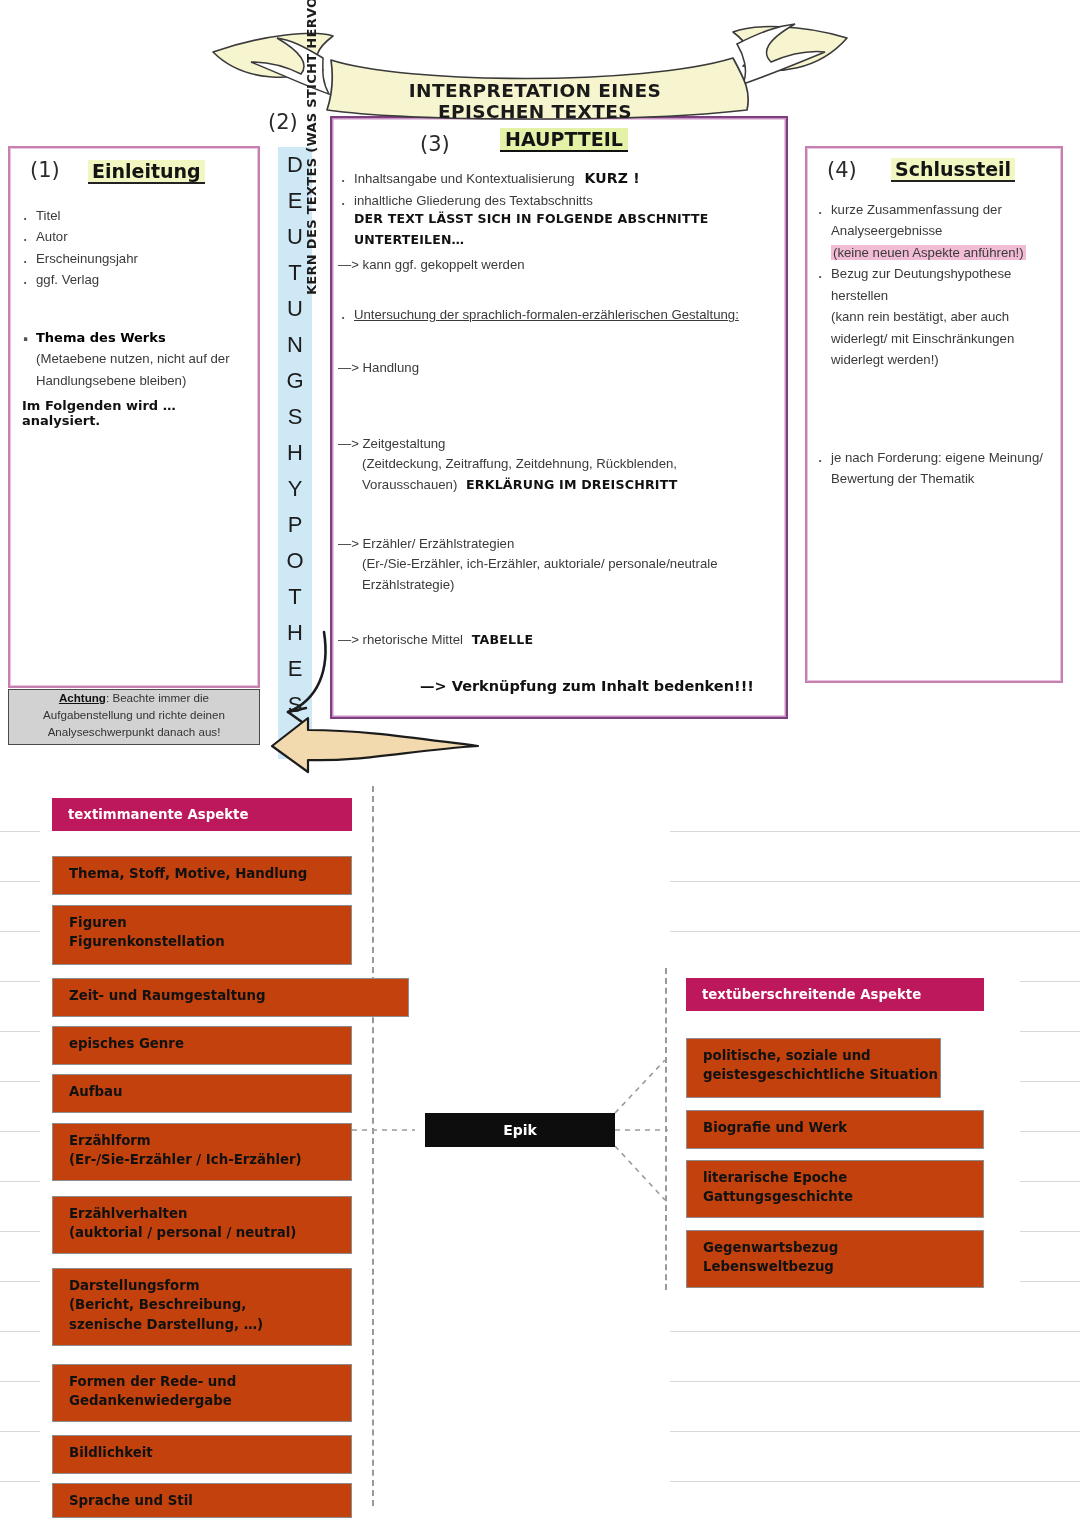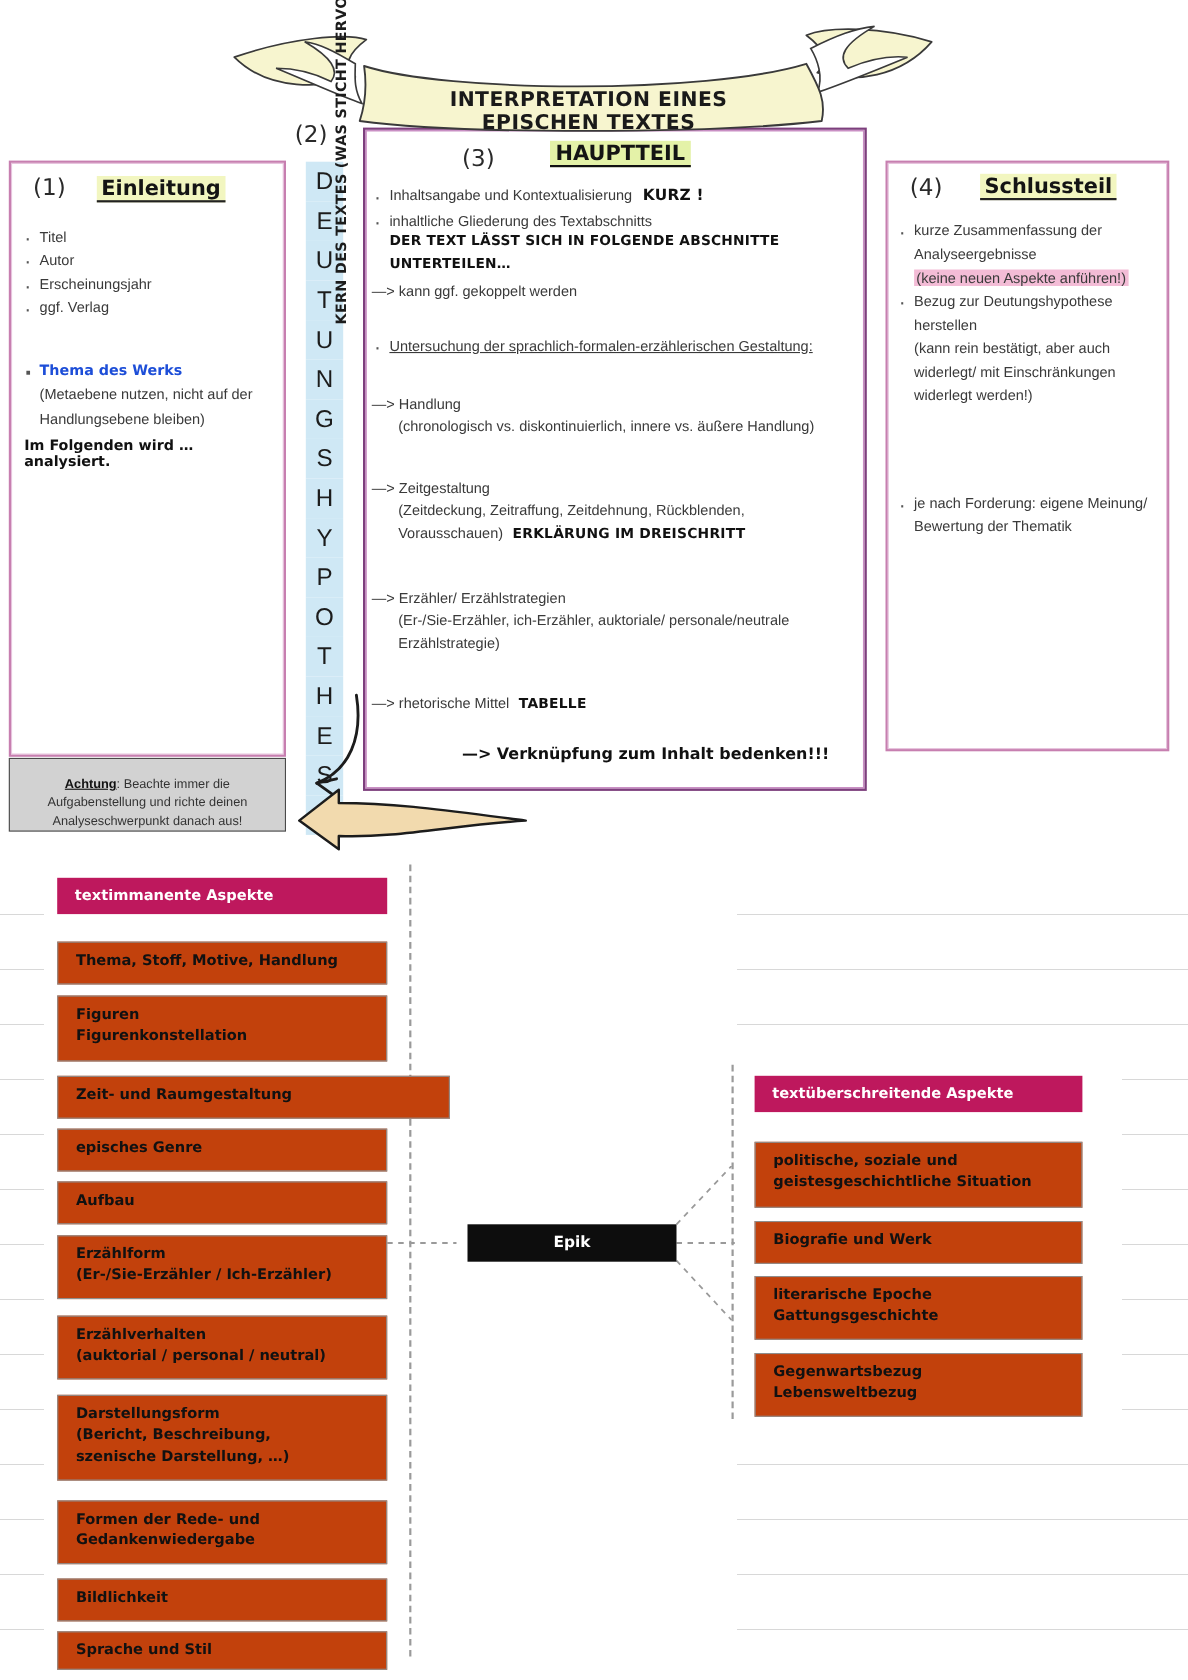--- a/index.html
+++ b/index.html
@@ -110,23 +110,23 @@
   #deut-sub{
     position:absolute;left:38px;top:180px;
     transform:rotate(-90deg);transform-origin:left top;
     white-space:nowrap;
     font-family:"DejaVu Sans", sans-serif;
     font-weight:bold;font-size:13px;color:#1c1c1c;letter-spacing:.3px;
   }
 
   
   #achtung{
-    position:absolute;left:8px;top:689px;width:252px;height:67px;
+    position:absolute;left:8px;top:689px;width:252px;height:56px;
     background:#d2d2d2;border:1.5px solid #4a4a4a;z-index:6;
-    box-sizing:border-box;padding:15px 10px 0 10px;
+    box-sizing:border-box;padding:0 10px 0 10px;
     text-align:center;
     font-family:"Liberation Sans", sans-serif;
     font-size:11.6px;color:#333;line-height:1.45;
   }
   #achtung u{font-weight:bold;color:#111;}
 
   
   .dbox{
     position:absolute;box-sizing:border-box;
     border:1.3px solid #8e8e8e;background:#c2410c;
@@ -183,21 +183,21 @@
   </div>
 
   <ul class="dots body-txt" style="position:absolute;left:10px;top:58px;width:220px;">
     <li>Titel</li>
     <li>Autor</li>
     <li>Erscheinungsjahr</li>
     <li>ggf. Verlag</li>
   </ul>
 
   <ul class="dots body-txt" style="position:absolute;left:10px;top:180px;width:232px;">
-    <li style="font-weight:bold;color:#1d4ed8;font-family:'DejaVu Sans',sans-serif;font-size:13px;">Thema des Werks</li>
+    <li style="font-weight:bold;color:#000000;font-family:'DejaVu Sans',sans-serif;font-size:13px;">Thema des Werks</li>
     <li class="nobul">(Metaebene nutzen, nicht auf der</li>
     <li class="nobul">Handlungsebene bleiben)</li>
   </ul>
 
   <div style="position:absolute;left:12px;top:250px;font-family:'DejaVu Sans',sans-serif;font-weight:bold;font-size:13px;color:#111;">Im Folgenden   wird … analysiert.</div>
 </div>
 
 <div id="deut-col">
   <div id="deut-num" class="num">(2)</div>
   <div id="deut-letters">
@@ -249,21 +249,20 @@
   <div class="body-txt" style="position:absolute;left:6px;top:137px;">—&gt; kann ggf. gekoppelt werden</div>
 
   <ul class="dots body-txt" style="position:absolute;left:6px;top:187px;width:450px;">
     <li>
       <span style="text-decoration:underline;">Untersuchung der sprachlich-formalen-erzählerischen Gestaltung:</span>
     </li>
   </ul>
 
   <div class="body-txt" style="position:absolute;left:6px;top:240px;width:440px;">
     <div>—&gt; Handlung</div>
-    <div style="padding-left:24px;">(chronologisch vs. diskontinuierlich, innere vs. äußere Handlung)</div>
   </div>
 
   <div class="body-txt" style="position:absolute;left:6px;top:316px;width:450px;">
     <div>—&gt; Zeitgestaltung</div>
     <div style="padding-left:24px;">(Zeitdeckung, Zeitraffung, Zeitdehnung, Rückblenden,</div>
     <div style="padding-left:24px;">
       <span>Vorausschauen)</span>
       <span class="bold-hand" style="margin-left:5px;">ERKLÄRUNG IM DREISCHRITT</span>
     </div>
   </div>
@@ -353,21 +352,21 @@
 
 <div class="dbox" style="left:52px;top:1364px;width:300px;height:58px;white-space:pre-line;">Formen der Rede- und
 Gedankenwiedergabe</div>
 
 <div class="dbox" style="left:52px;top:1435px;width:300px;height:39px;">Bildlichkeit</div>
 
 <div class="dbox" style="left:52px;top:1483px;width:300px;height:35px;">Sprache und Stil</div>
 
 <div class="dbox hdr" style="left:686px;top:978px;width:298px;height:33px;">textüberschreitende Aspekte</div>
 
-<div class="dbox" style="left:686px;top:1038px;width:298px;height:60px;white-space:pre-line;">politische, soziale und
+<div class="dbox" style="left:686px;top:1038px;width:255px;height:60px;white-space:pre-line;">politische, soziale und
 geistesgeschichtliche Situation</div>
 
 <div class="dbox" style="left:686px;top:1110px;width:298px;height:39px;">Biografie und Werk</div>
 
 <div class="dbox" style="left:686px;top:1160px;width:298px;height:58px;white-space:pre-line;">literarische Epoche
 Gattungsgeschichte</div>
 
 <div class="dbox" style="left:686px;top:1230px;width:298px;height:58px;white-space:pre-line;">Gegenwartsbezug
 Lebensweltbezug</div>
 

